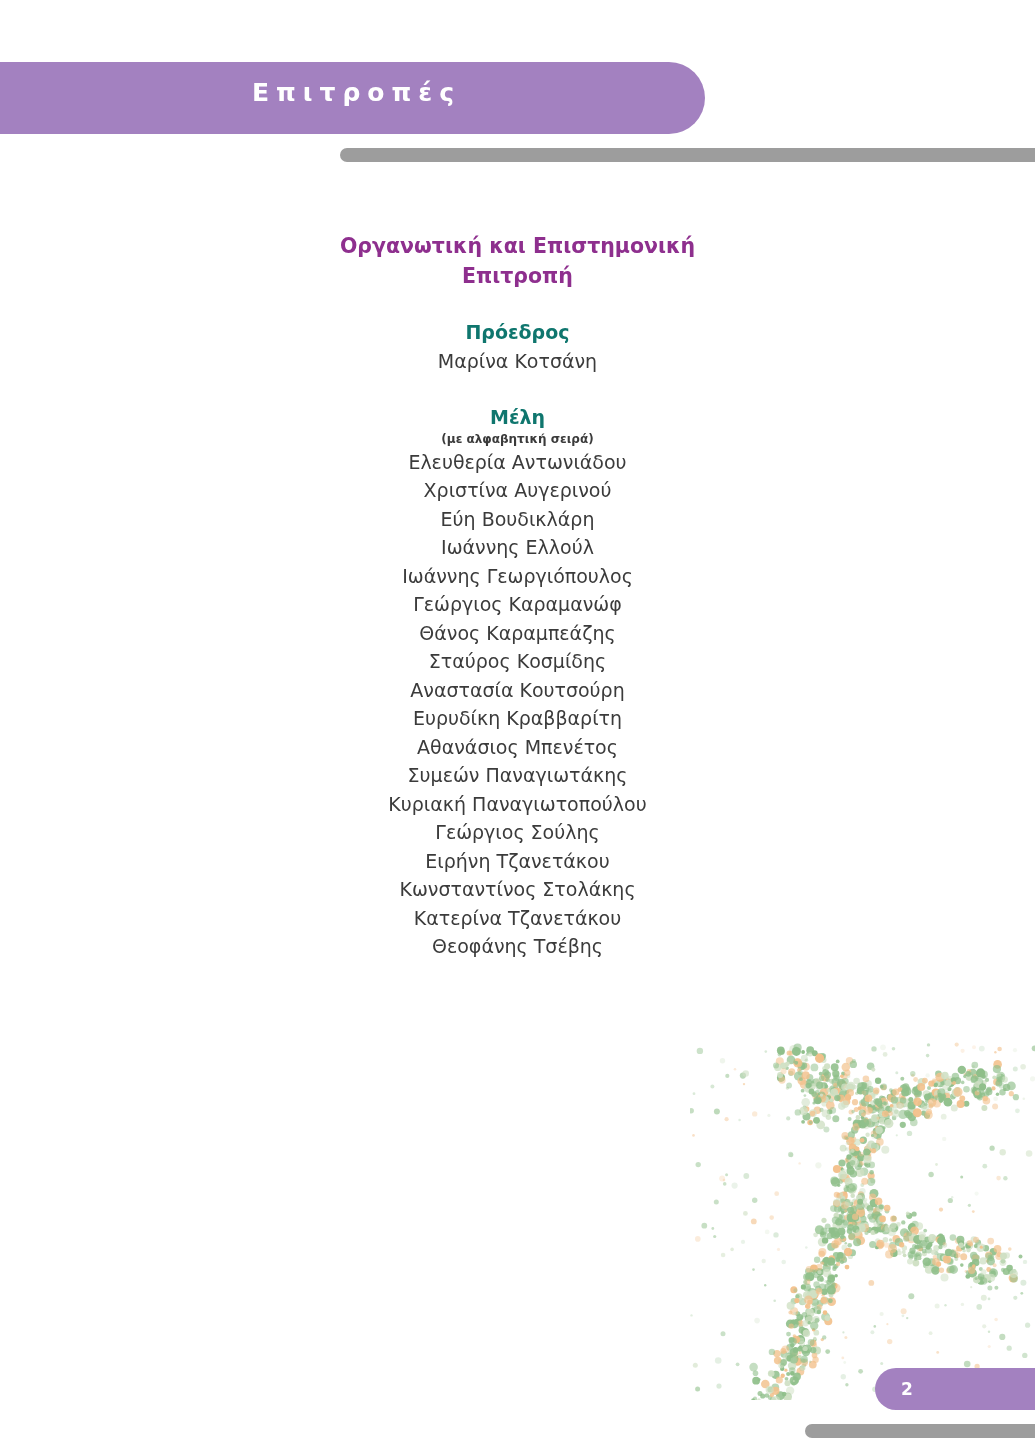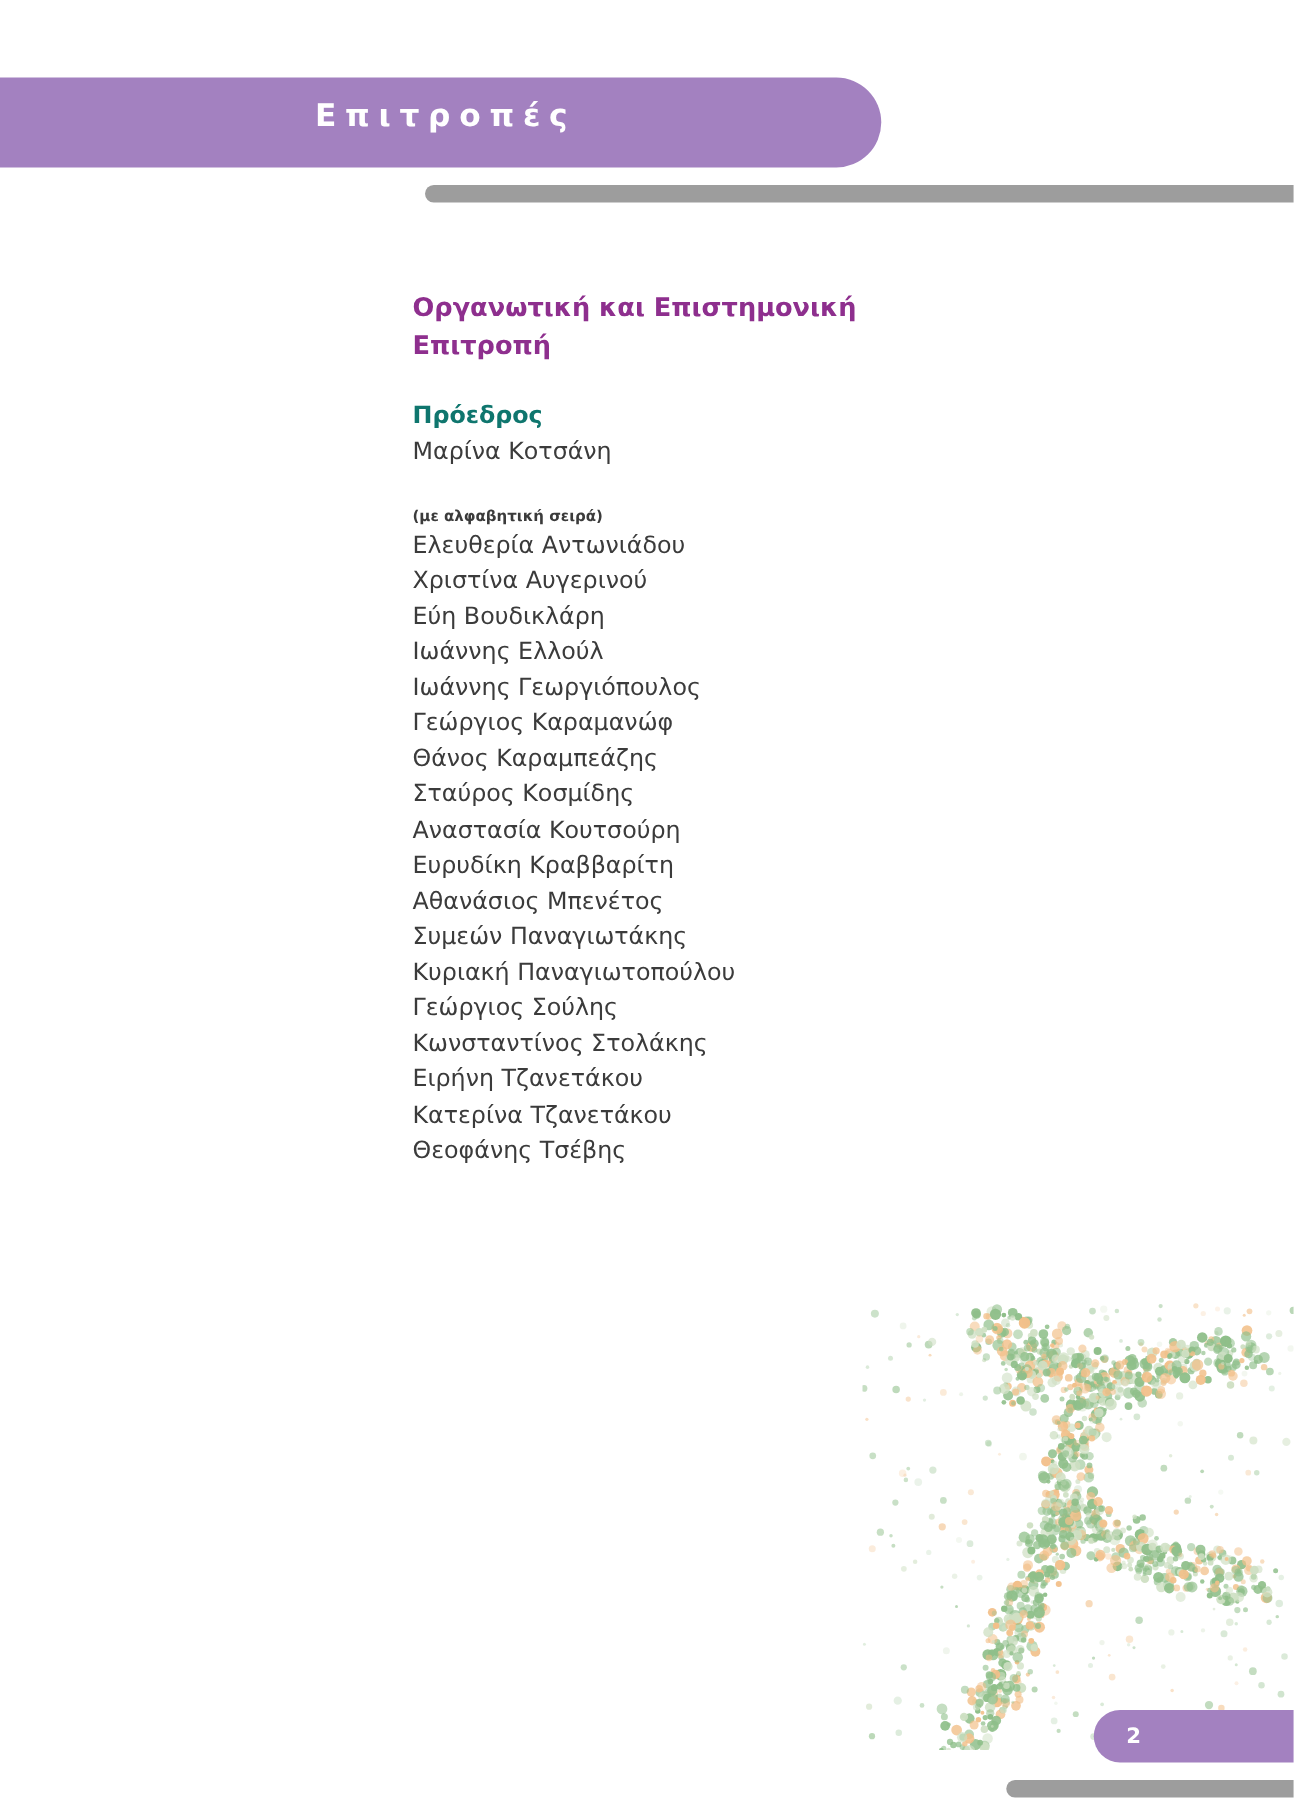--- a/index.html
+++ b/index.html
@@ -52,20 +52,21 @@
     border-top-left-radius: 7px;
     border-bottom-left-radius: 7px;
   }
 
   
   .content {
     position: absolute;
     left: 330px;
     top: 232px;
     width: 375px;
+    text-align: center;
   }
   .committee-title {
     color: #8e2f8e;
     font-size: 20.5px;
     font-weight: bold;
     line-height: 1.45;
     margin: 0;
   }
   .section-block {
     margin-top: 30px;
@@ -150,38 +151,39 @@
 <div class="content">
 
   <p class="committee-title">Οργανωτική και Επιστημονική Επιτροπή</p>
 
   <div class="section-block">
     <p class="section-heading">Πρόεδρος</p>
     <p class="person">Μαρίνα Κοτσάνη</p>
   </div>
 
   <div class="section-block">
+    <p class="section-heading">Μέλη</p>
     <p class="section-subheading">(με αλφαβητική σειρά)</p>
     <ul class="members-list">
       <li>Ελευθερία Αντωνιάδου</li>
       <li>Χριστίνα Αυγερινού</li>
       <li>Εύη Βουδικλάρη</li>
       <li>Ιωάννης Ελλούλ</li>
       <li>Ιωάννης Γεωργιόπουλος</li>
       <li>Γεώργιος Καραμανώφ</li>
       <li>Θάνος Καραμπεάζης</li>
       <li>Σταύρος Κοσμίδης</li>
       <li>Αναστασία Κουτσούρη</li>
       <li>Ευρυδίκη Κραββαρίτη</li>
       <li>Αθανάσιος Μπενέτος</li>
       <li>Συμεών Παναγιωτάκης</li>
       <li>Κυριακή Παναγιωτοπούλου</li>
       <li>Γεώργιος Σούλης</li>
+      <li>Ειρήνη Τζανετάκου</li>
       <li>Κωνσταντίνος Στολάκης</li>
-      <li>Ειρήνη Τζανετάκου</li>
       <li>Κατερίνα Τζανετάκου</li>
       <li>Θεοφάνης Τσέβης</li>
     </ul>
   </div>
 
 </div>
 
 <div class="figure">
   <svg width="345" height="380" viewBox="0 0 345 380" aria-hidden="true">
     <g id="mosaic-dots">

